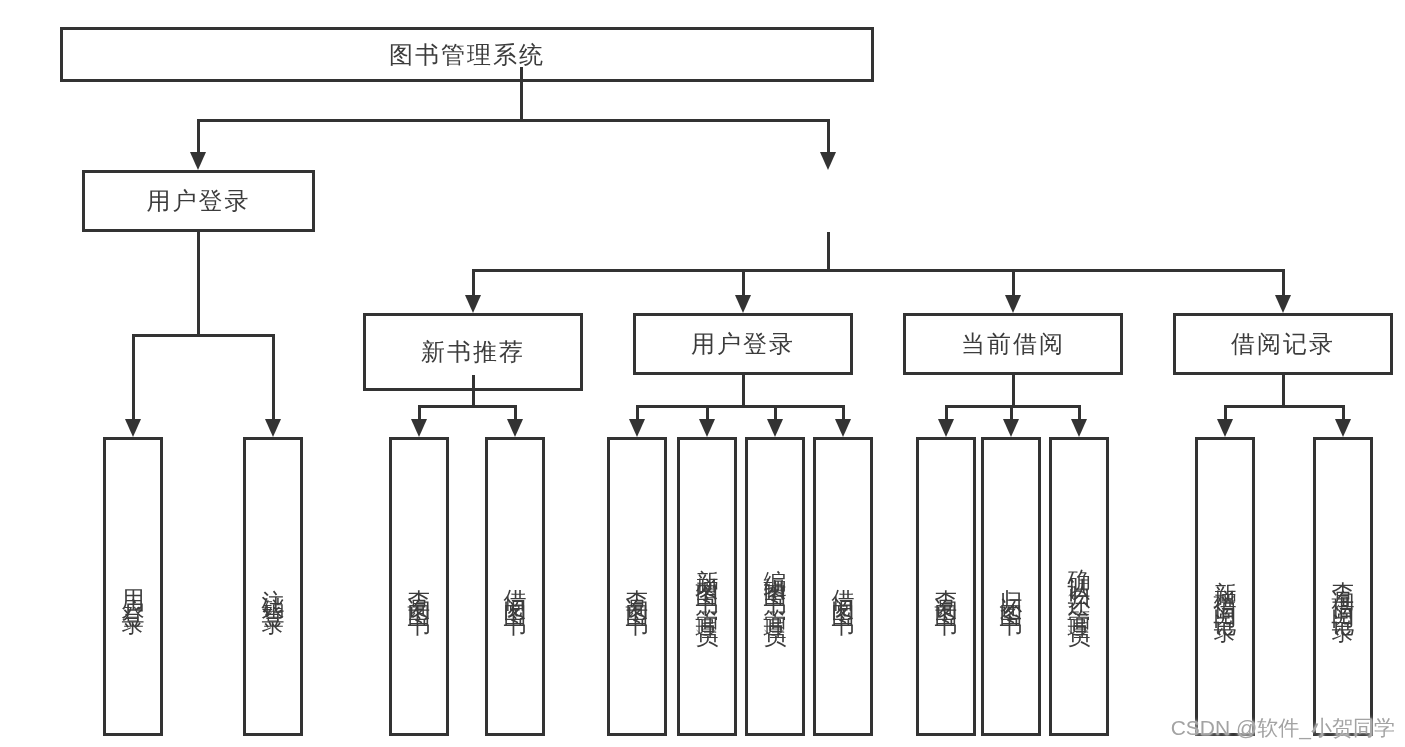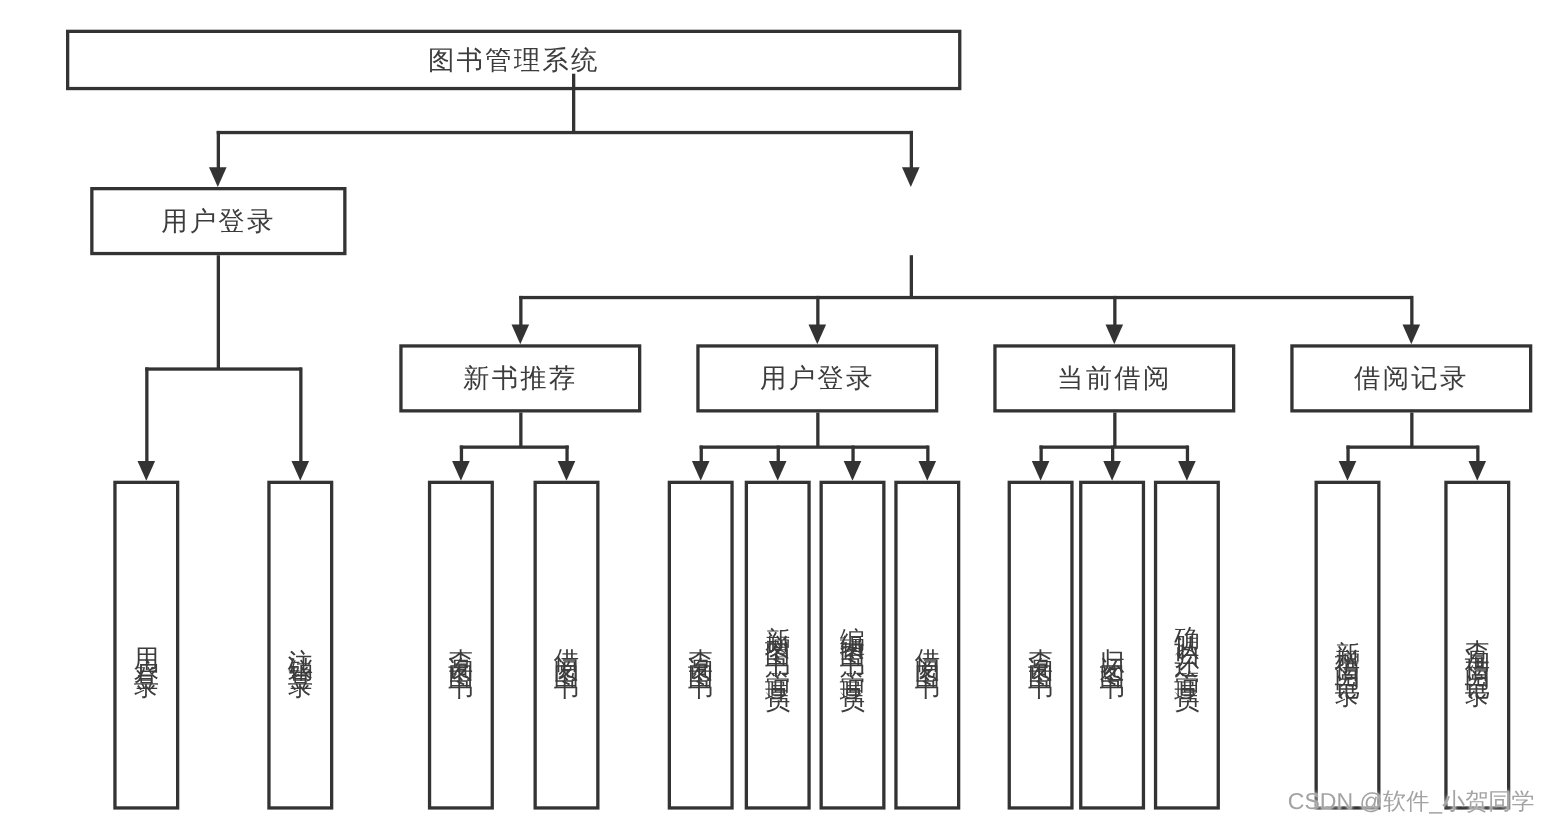--- a/index.html
+++ b/index.html
@@ -36,21 +36,21 @@
 <div class="canvas">
 
   <div class="box" style="left:19px;top:27px;width:814px;height:55px;margin-left:41px;">
     <span class="hlabel">图书管理系统</span>
   </div>
 
   <div class="box" style="left:82px;top:170px;width:233px;height:62px;">
     <span class="hlabel">用户登录</span>
   </div>
 
-  <div class="box" style="left:363px;top:313px;width:220px;height:62px;">
+  <div class="box" style="left:363px;top:313px;width:220px;height:78px;">
     <span class="hlabel">新书推荐</span>
   </div>
   <div class="box" style="left:633px;top:313px;width:220px;height:62px;">
     <span class="hlabel">用户登录</span>
   </div>
   <div class="box" style="left:903px;top:313px;width:220px;height:62px;">
     <span class="hlabel">当前借阅</span>
   </div>
   <div class="box" style="left:1173px;top:313px;width:220px;height:62px;">
     <span class="hlabel">借阅记录</span>

